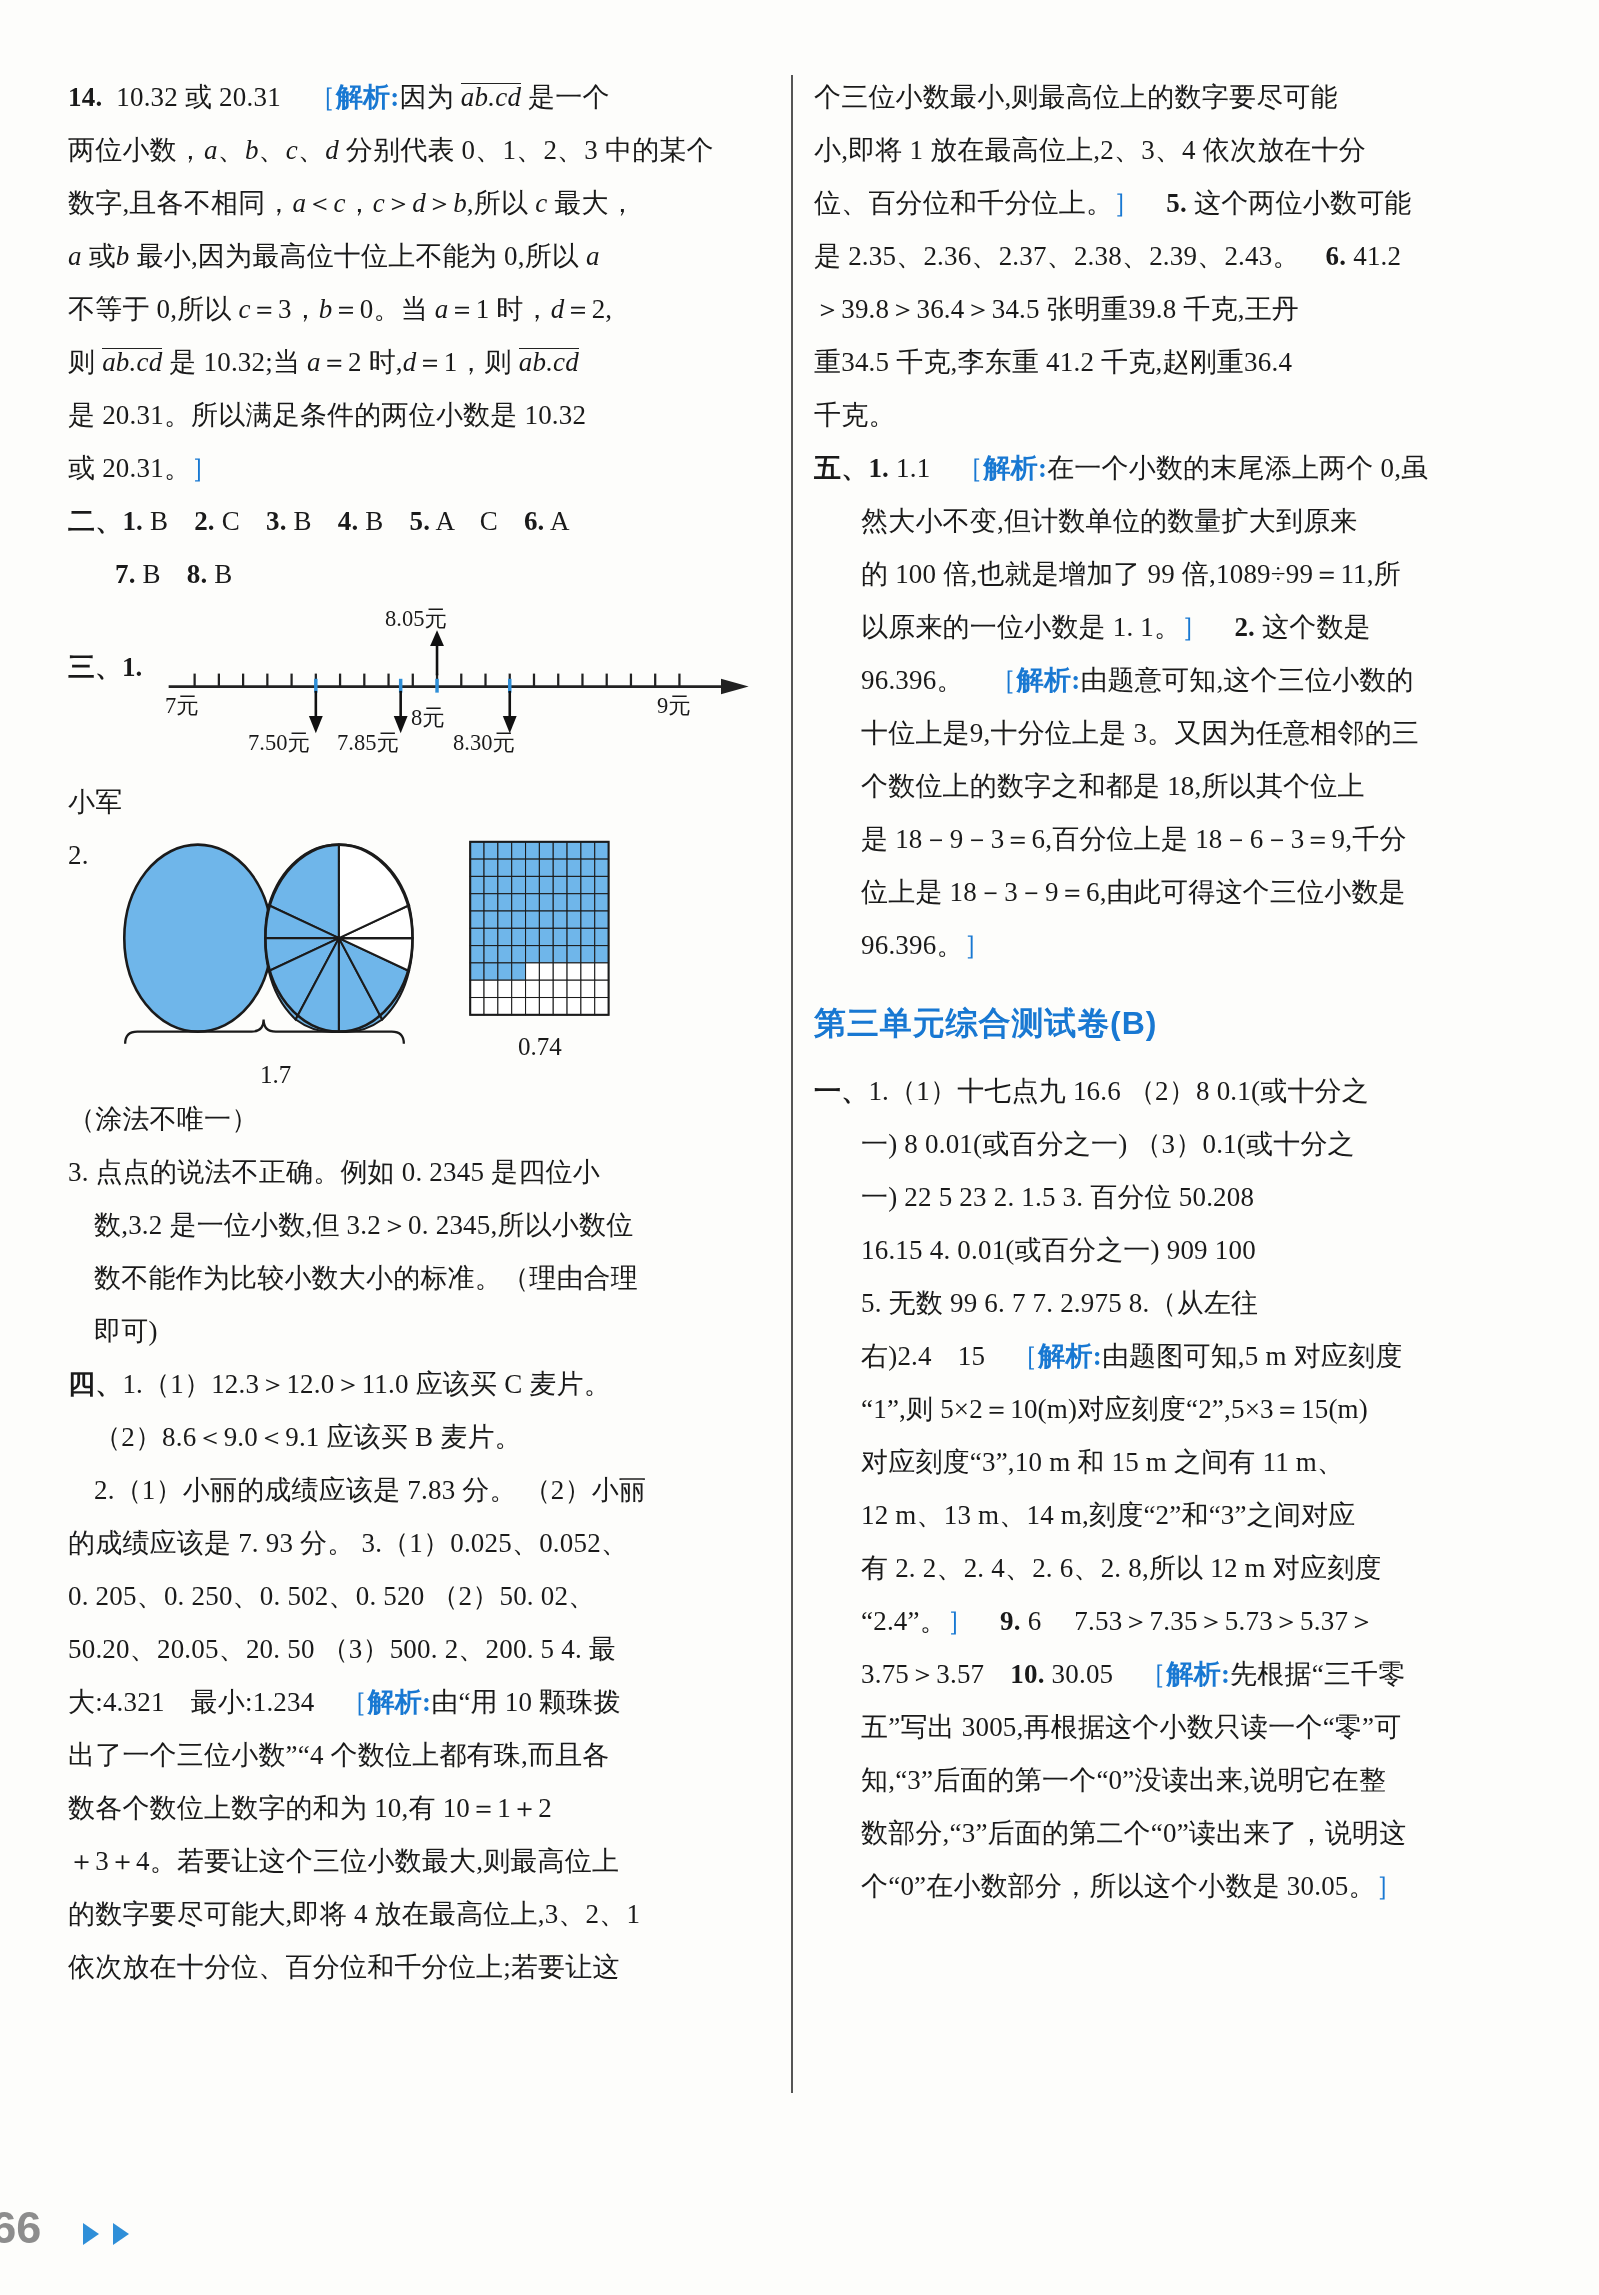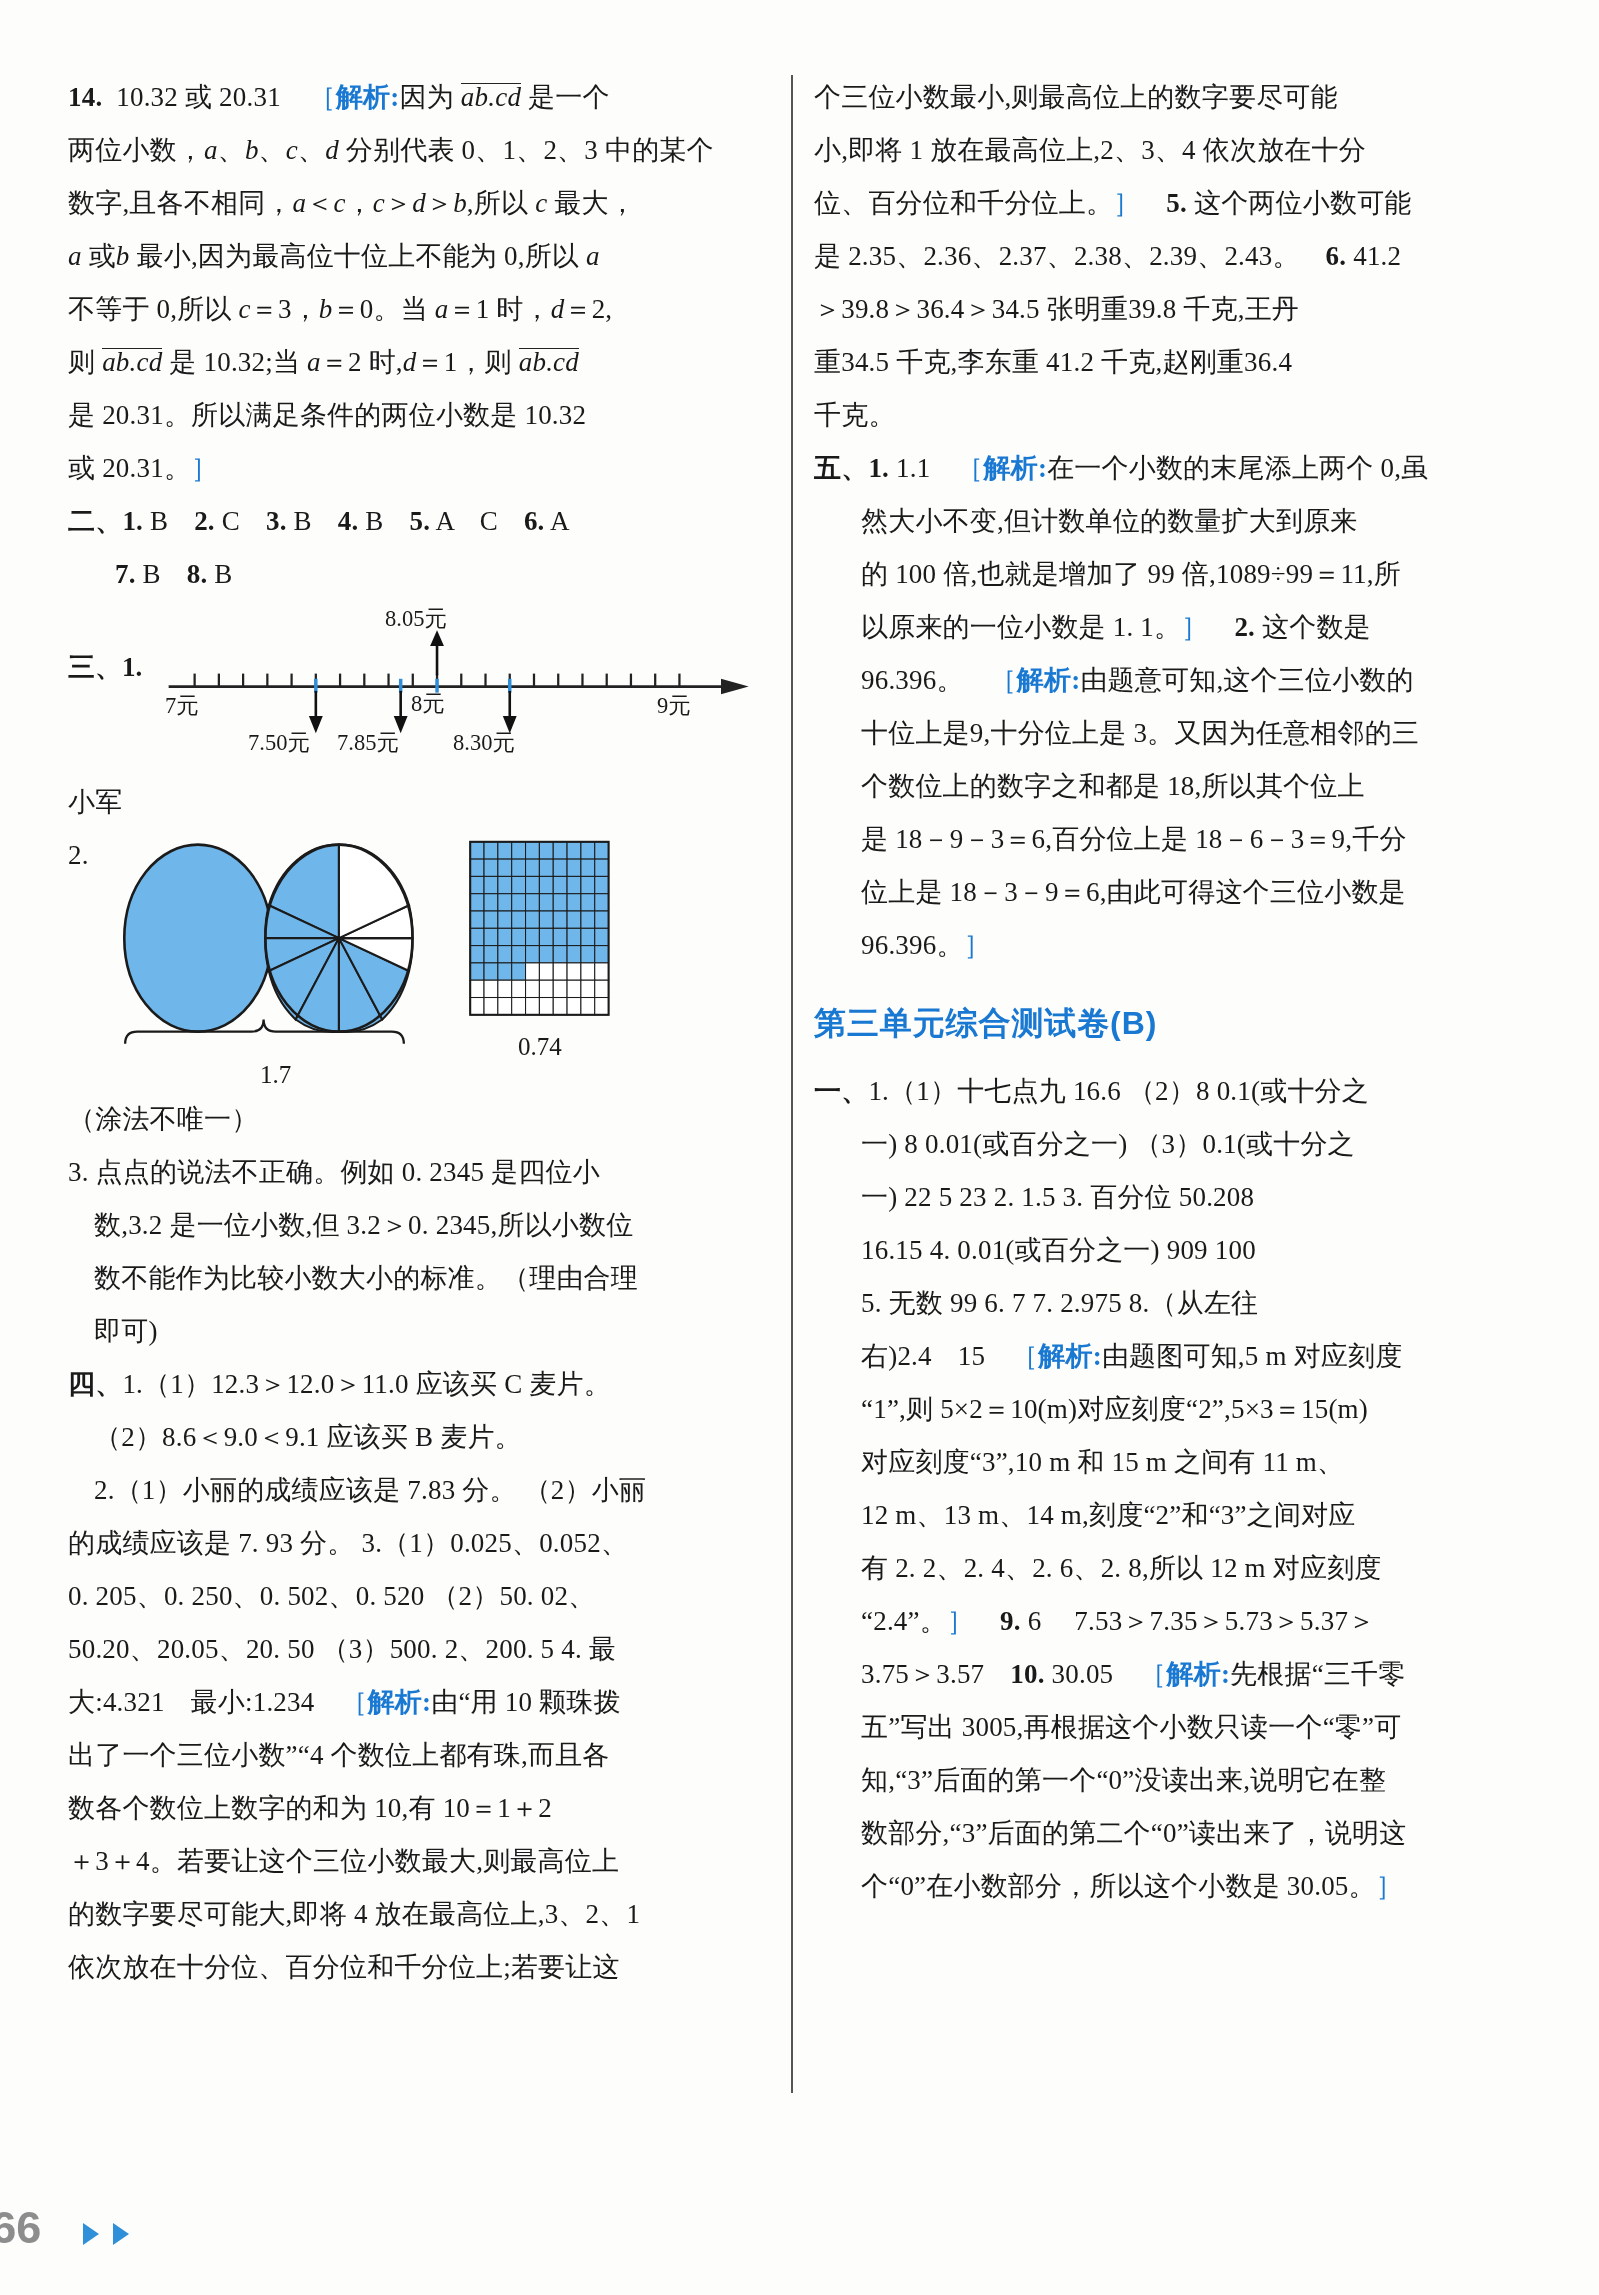--- a/index.html
+++ b/index.html
@@ -121,21 +121,21 @@
         <polygon points="312,46 320,28 328,46" fill="#111"></polygon>
 
         <line x1="180" y1="98" x2="180" y2="133" stroke="#111" stroke-width="3"></line>
         <polygon points="172,127 180,147 188,127" fill="#111"></polygon>
         <line x1="278" y1="98" x2="278" y2="133" stroke="#111" stroke-width="3"></line>
         <polygon points="270,127 278,147 286,127" fill="#111"></polygon>
         <line x1="404" y1="98" x2="404" y2="133" stroke="#111" stroke-width="3"></line>
         <polygon points="396,127 404,147 412,127" fill="#111"></polygon>
       </svg>
       <div class="nl-label" style="left:97px;top:84px;">7元</div>
-      <div class="nl-label" style="left:343px;top:82px;">8元</div>
+      <div class="nl-label" style="left:343px;top:96px;">8元</div>
       <div class="nl-label" style="left:589px;top:84px;">9元</div>
       <div class="nl-label" style="left:317px;top:-3.5px;">8.05元</div>
       <div class="nl-label" style="left:180px;top:121px;">7.50元</div>
       <div class="nl-label" style="left:269px;top:121px;">7.85元</div>
       <div class="nl-label" style="left:385px;top:121px;text-align:right;">8.30元</div>
     </div>
 
     <div class="line" style="margin-top:40px;">小军</div>
 
     <div class="fig2">

